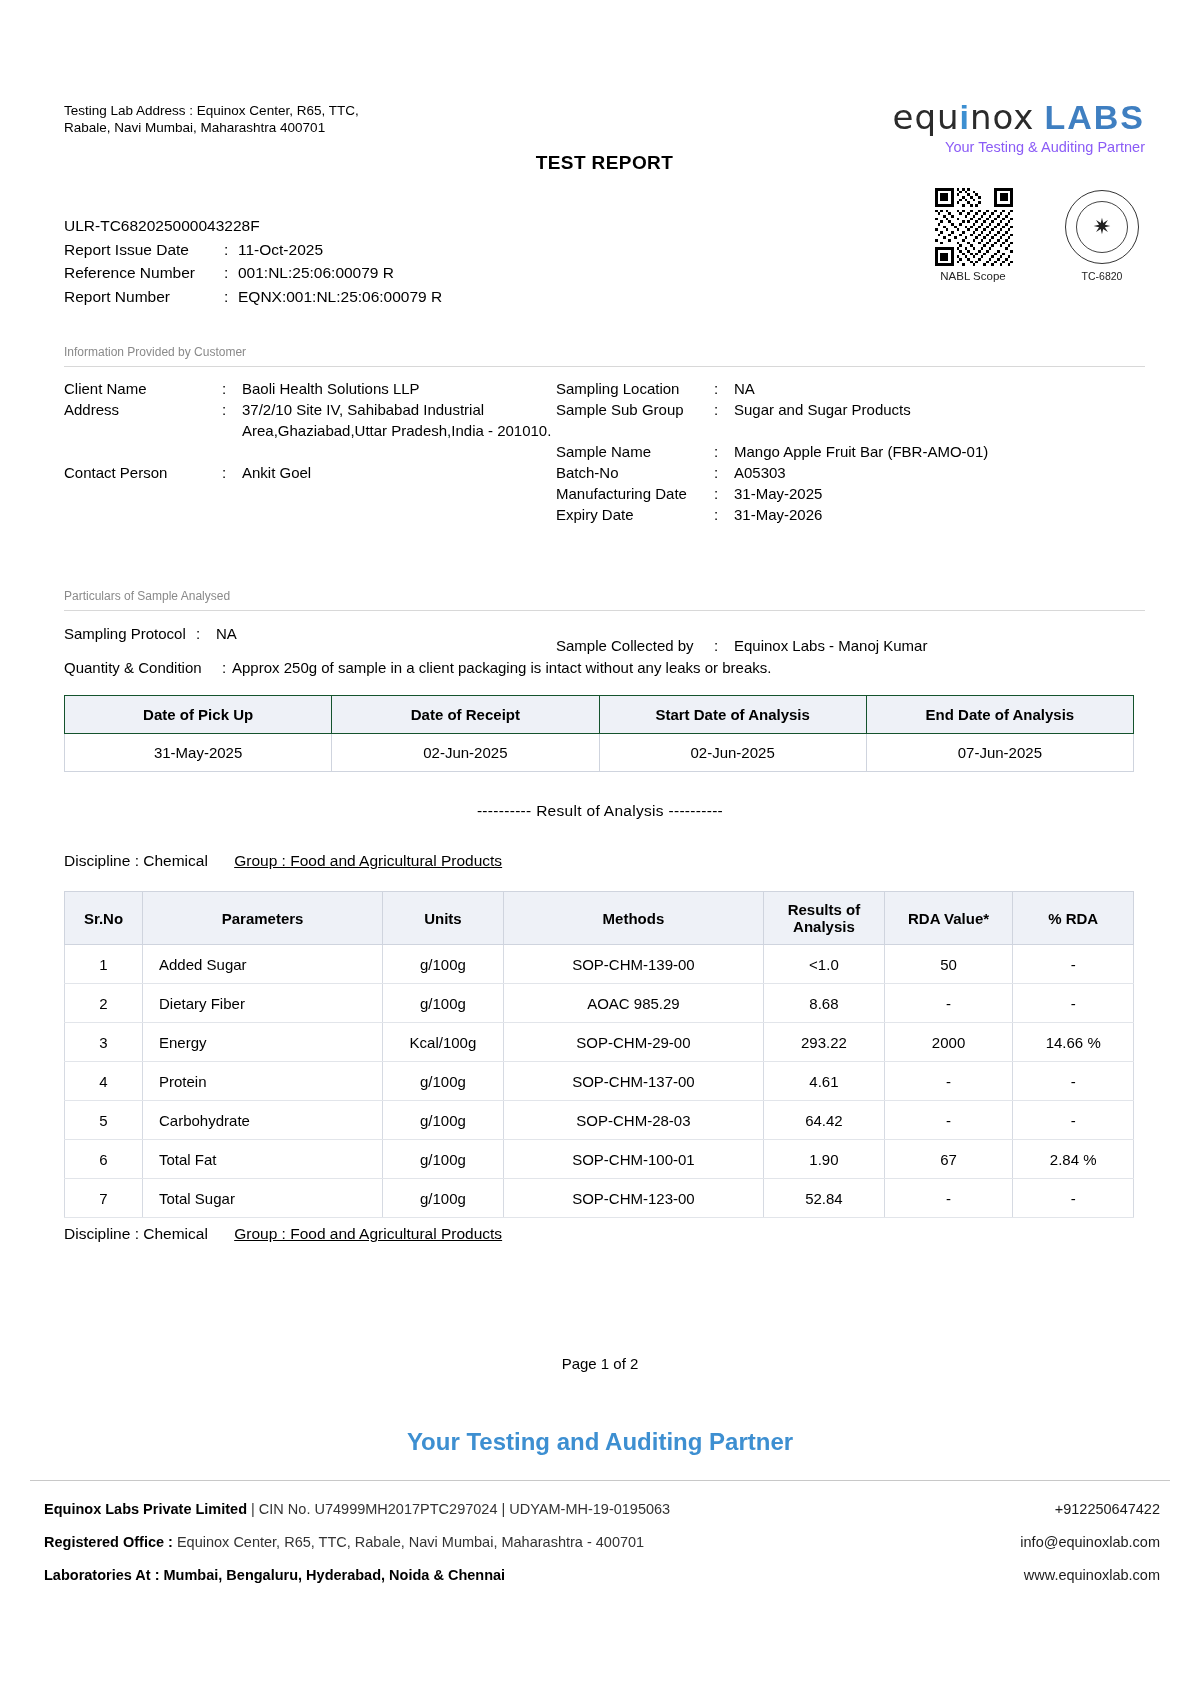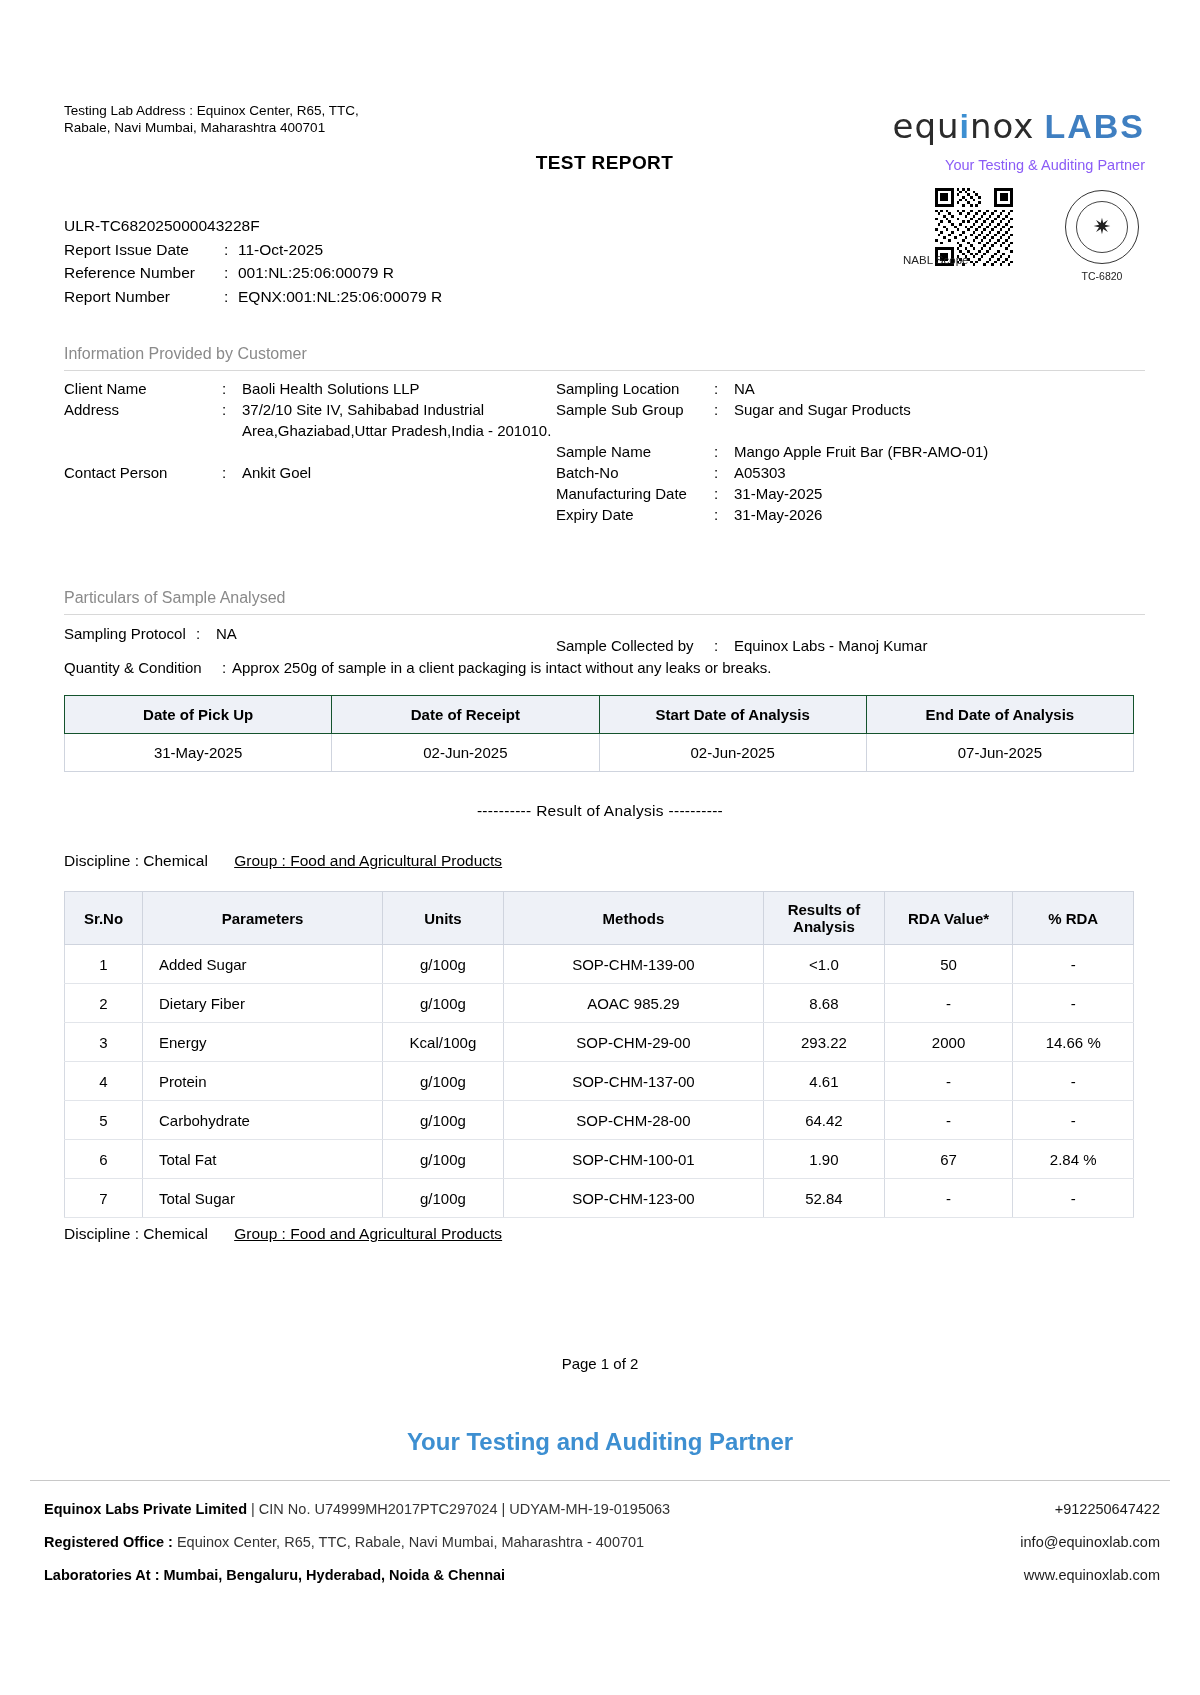--- a/index.html
+++ b/index.html
@@ -55,21 +55,21 @@
   .logo-block {
     position: absolute;
     top: -4px;
     right: 0;
     width: 300px;
     text-align: right;
   }
   .logo-main {
     font-size: 34px;
     letter-spacing: 1px;
-    line-height: 56px;
+    line-height: 38px;
     white-space: nowrap;
   }
   .logo-eq {
     color: #2b2b2b;
     font-weight: 400;
     font-family: "DejaVu Sans", sans-serif;
   }
   .logo-bar {
     color: #3d8fd1;
     font-weight: bold;
@@ -98,23 +98,23 @@
   .qr {
     position: absolute;
     left: 50px;
     top: 0;
     width: 78px;
     height: 78px;
   }
   .qr-caption {
     position: absolute;
     left: 18px;
-    top: 66px;
+    top: 82px;
     width: 140px;
-    text-align: left;
+    text-align: center;
     font-size: 11.5px;
     color: #222;
   }
   .seal {
     position: absolute;
     right: 6px;
     top: 2px;
     width: 74px;
     height: 74px;
     border-radius: 50%;
@@ -155,21 +155,21 @@
   }
   .idblock .row { display: flex; }
   .idblock .k { width: 160px; }
   .idblock .c { width: 14px; }
 
   
   .sec-title {
     position: absolute;
     left: 64px;
     right: 55px;
-    font-size: 16px;
+    font-size: 12px;
     color: #8a8a8a;
     padding-bottom: 7px;
     border-bottom: 1.5px solid #d8d8d8;
   }
   #sec-info  { top: 305px; }
   #sec-part  { top: 549px; }
 
   
   .info {
     position: absolute;
@@ -747,21 +747,21 @@
         <td>g/100g</td>
         <td>SOP-CHM-137-00</td>
         <td>4.61</td>
         <td>-</td>
         <td>-</td>
       </tr>
       <tr>
         <td>5</td>
         <td class="param">Carbohydrate</td>
         <td>g/100g</td>
-        <td>SOP-CHM-28-00</td>
+        <td>SOP-CHM-28-03</td>
         <td>64.42</td>
         <td>-</td>
         <td>-</td>
       </tr>
       <tr>
         <td>6</td>
         <td class="param">Total Fat</td>
         <td>g/100g</td>
         <td>SOP-CHM-100-01</td>
         <td>1.90</td>

